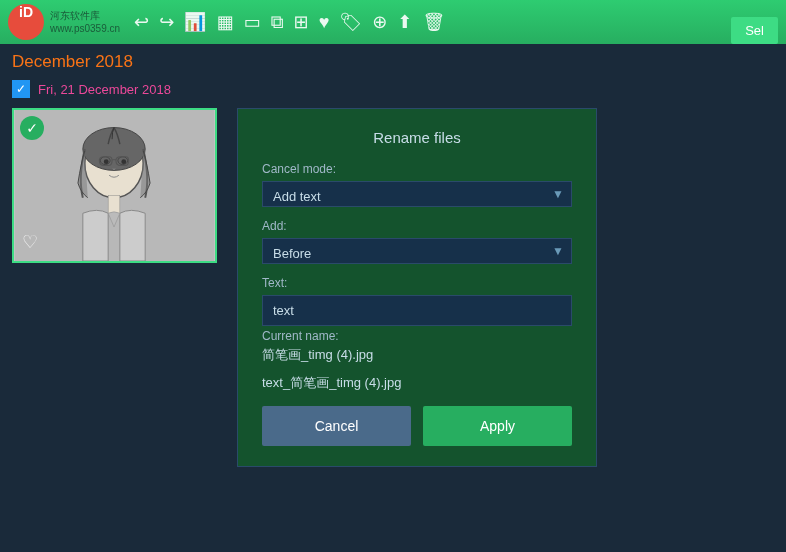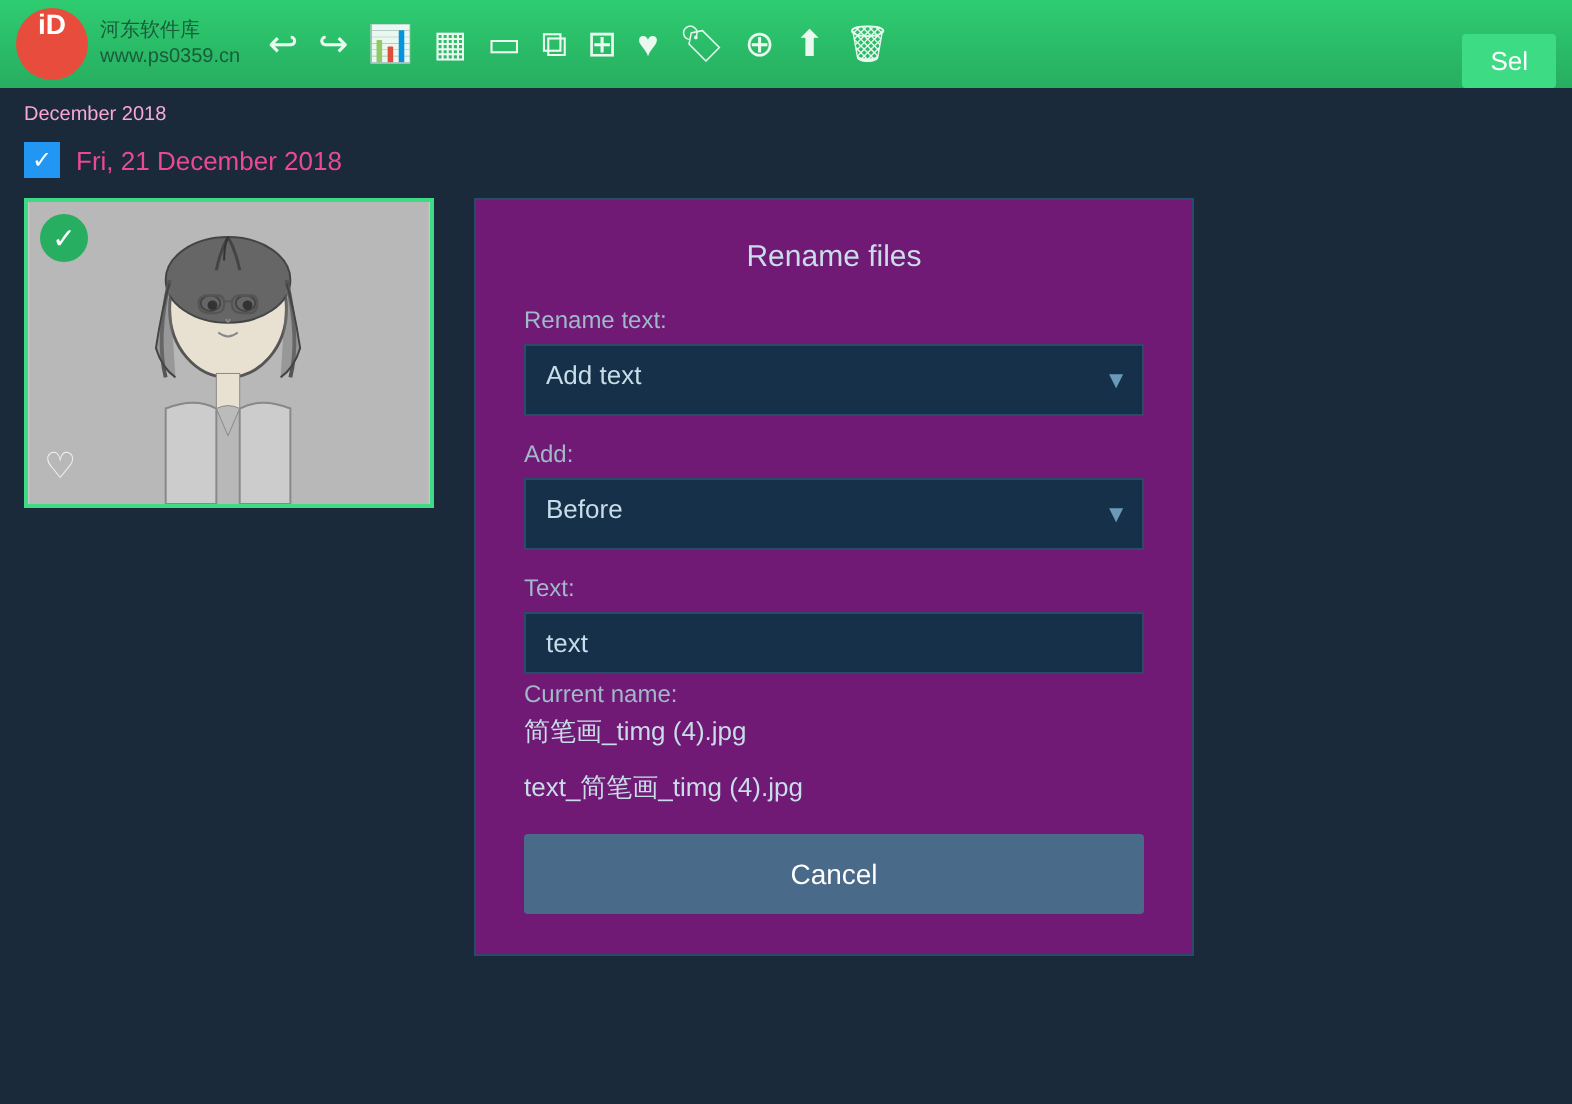--- a/index.html
+++ b/index.html
@@ -63,22 +63,22 @@
     }
 
     
     .main {
       display: flex;
       flex-direction: column;
       padding: 8px 12px;
     }
 
     .date-header {
-      color: #f9a8d4;
-      font-size: 10px;
+      color: #f97316;
+      font-size: 17px;
       margin-bottom: 8px;
     }
 
     .date-row {
       display: flex;
       align-items: center;
       gap: 8px;
       margin-bottom: 10px;
     }
     .checkbox-checked {
@@ -146,21 +146,21 @@
       position: absolute;
       bottom: 8px;
       left: 8px;
       color: white;
       font-size: 18px;
       opacity: 0.8;
     }
 
     
     .dialog {
-      background: #701a75;
+      background: #14532d;
       border: 1px solid #2a4a6a;
       padding: 20px 24px 20px 24px;
       width: 360px;
       margin-left: 20px;
     }
     .dialog-title {
       color: #c8dde8;
       font-size: 15px;
       text-align: center;
       margin-bottom: 16px;
@@ -172,21 +172,21 @@
     }
     .select-wrapper {
       position: relative;
       margin-bottom: 12px;
     }
     .select-field {
       width: 100%;
       background: #16304a;
       border: 1px solid #2a4a6a;
       color: #c8dde8;
-      padding: 7px 30px 12px 10px;
+      padding: 7px 30px 2px 10px;
       font-size: 13px;
       appearance: none;
       cursor: pointer;
       outline: none;
     }
     .select-arrow {
       position: absolute;
       right: 8px;
       top: 50%;
       transform: translateY(-50%);
@@ -323,21 +323,21 @@
           <path d="M102 18 Q100 22 100 30" stroke="#333" fill="none" stroke-width="1"></path>
         </svg>
       </div>
       <div class="image-check">✓</div>
       <div class="image-heart">♡</div>
     </div>
 
     <div class="dialog">
       <div class="dialog-title">Rename files</div>
 
-      <div class="field-label">Rename text:</div>
+      <div class="field-label">Cancel mode:</div>
       <div class="select-wrapper">
         <select class="select-field">
           <option>Add text</option>
           <option>Replace text</option>
           <option>Number files</option>
         </select>
         <span class="select-arrow">▼</span>
       </div>
 
       <div class="field-label">Add:</div>
@@ -358,16 +358,19 @@
       </div>
 
       <div class="name-section">
         <div class="name-value">text_简笔画_timg (4).jpg</div>
       </div>
 
       <div class="button-row">
         <button class="btn-cancel">
           <span>Cancel</span>
         </button>
+        <button class="btn-apply">
+          <span>Apply</span>
+        </button>
       </div>
     </div>
   </div>
 </div>
 
 </body></html>

